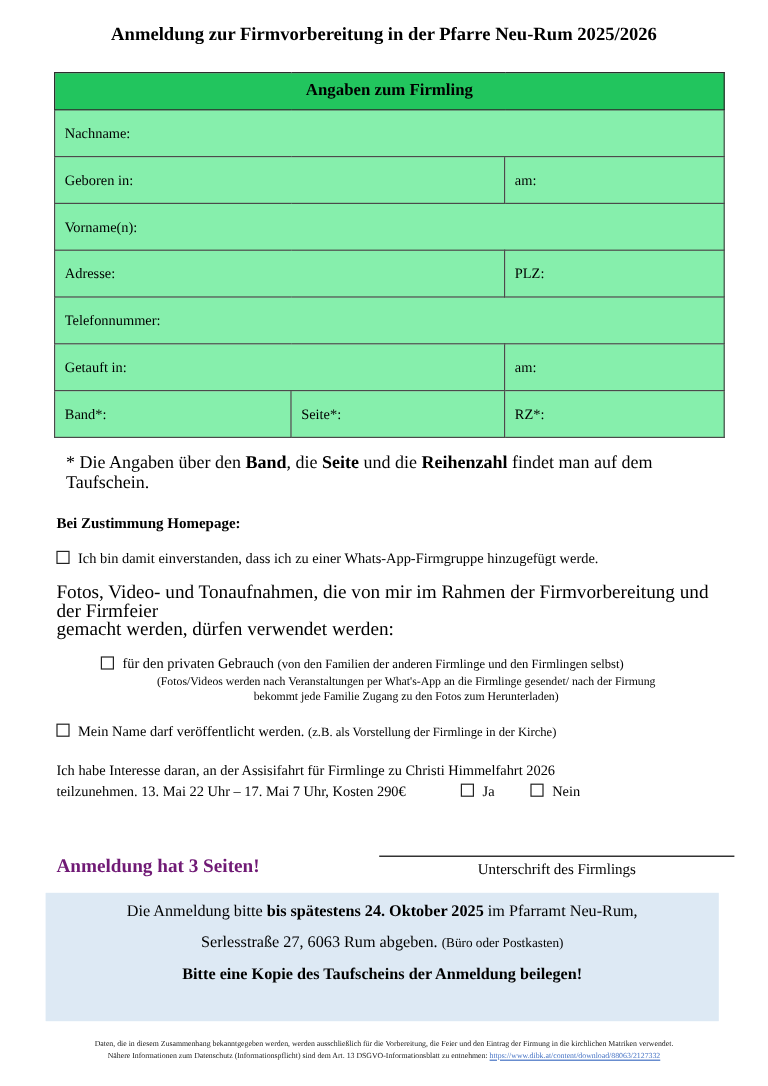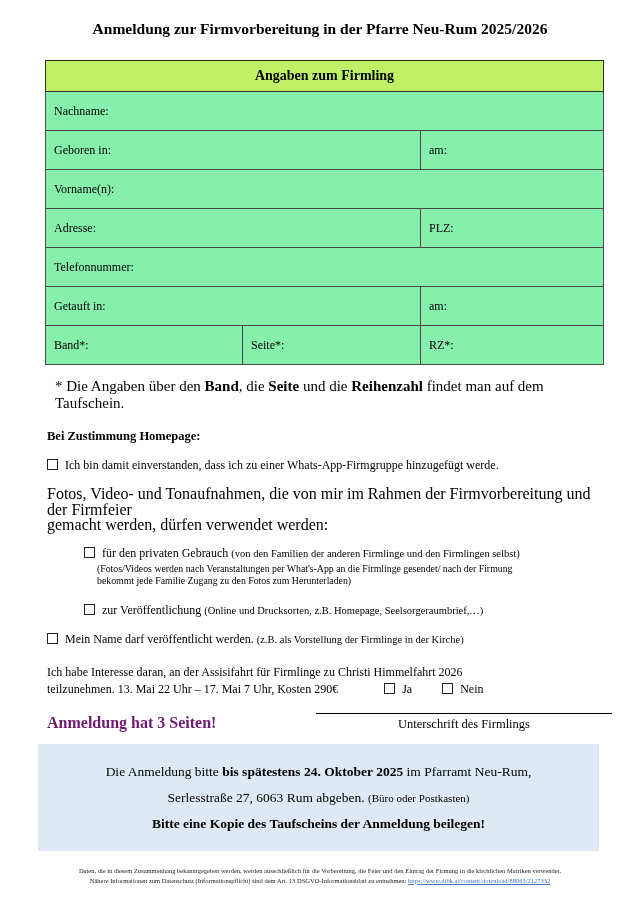--- a/index.html
+++ b/index.html
@@ -10,49 +10,49 @@
   }
   .title { padding-top:20px; text-align:center; font-size:15.5px; font-weight:bold; }
 
   .form-table { border-collapse:collapse; margin:22px 0 0 45px; table-layout:fixed; width:558px; }
   .form-table col.c1 { width:197px; } .form-table col.c2 { width:178px; } .form-table col.c3 { width:183px; }
   .form-table td {
     border:1px solid #4a4a4a; height:39px; vertical-align:middle;
     padding-left:8px; font-size:12px; background:#86efac;
   }
   .form-table td.header-cell {
-    background:#bef264; height:31px; text-align:center; font-weight:bold;
+    background:#22c55e; height:31px; text-align:center; font-weight:bold;
     font-size:14px; padding-left:0; border:1px solid #2e2e2e;
   }
 
   .footnote { margin:13px 35px 0 55px; font-size:15px; }
   .footnote b { font-weight:bold; }
 
   .section-heading { margin:17px 0 0 47px; font-size:12.5px; font-weight:bold; }
 
   .check-line { margin:14px 35px 0 47px; font-size:12px; white-space:nowrap; }
   .cb {
     display:inline-block; width:11px; height:11px; border:1.3px solid #222;
     background:#fff; margin-right:7px; vertical-align:-1px;
   }
   .para { margin:13px 35px 0 47px; font-size:16px; line-height:15.5px; }
   .sub-check { margin:13px 0 0 84px; font-size:12px; white-space:nowrap; }
   .sub-paren { font-size:10.5px; }
-  .sub-note { margin:2px 60px 0 97px; font-size:9.8px; line-height:12.8px; }
+  .sub-note { margin:2px 60px 0 97px; font-size:9.8px; line-height:12.8px;text-align:center; }
   .sub-note span { display:block; }
   .assisi { margin:17px 35px 0 47px; font-size:12px; line-height:17px; }
   .assisi .cb.ja { margin-left:46px; } .assisi .cb.nein { margin-left:30px; }
 
   .pages-note { position:absolute; left:47px; top:714px; font-size:16px; font-weight:bold; color:#701a75; }
   .sig-block { position:absolute; left:316px; top:713px; width:296px; border-top:1px solid #000; text-align:center; }
   .sig-label { padding-top:3px; font-size:12.5px; }
 
   .info-box {
     position:absolute; left:38px; top:744px; width:561px; height:107px;
-    background:#dde9f4; text-align:center; padding-top:15px;
+    background:#dde9f4; text-align:center; padding-top:2px;
     font-size:13.5px; line-height:25.5px;
   }
   .info-box .small { font-size:11px; }
   .info-box b { font-weight:bold; }
 
   .footer { position:absolute; left:0; top:866px; width:640px; text-align:center; font-size:6.5px; line-height:9.5px; color:#1a1a1a; }
   .footer .link { color:#4472c4; text-decoration:underline; cursor:pointer; }
 </style>
 </head>
 <body>
@@ -107,21 +107,20 @@
   <div class="check-line"><span class="cb"></span><span>Ich bin damit einverstanden, dass ich zu einer Whats-App-Firmgruppe hinzugefügt werde.</span></div>
 
   <div class="para"><span>Fotos, Video- und Tonaufnahmen, die von mir im Rahmen der Firmvorbereitung und der Firmfeier</span><br><span>gemacht werden, dürfen verwendet werden:</span></div>
 
   <div class="sub-check"><span class="cb"></span><span>für den privaten Gebrauch </span><span class="sub-paren">(von den Familien der anderen Firmlinge und den Firmlingen selbst)</span></div>
   <div class="sub-note">
       <span>(Fotos/Videos werden nach Veranstaltungen per What's-App an die Firmlinge gesendet/ nach der Firmung</span>
       <span>bekommt jede Familie Zugang zu den Fotos zum Herunterladen)</span>
     </div>
 
-  <div class="sub-check" style="margin-top:15px;"><span class="cb"></span><span>zur Veröffentlichung </span><span class="sub-paren">(Online und Drucksorten, z.B. Homepage, Seelsorgeraumbrief,…)</span></div>
 
   <div class="check-line"><span class="cb"></span><span>Mein Name darf veröffentlicht werden. </span><span class="sub-paren">(z.B. als Vorstellung der Firmlinge in der Kirche)</span></div>
 
   <div class="assisi">
     <div>Ich habe Interesse daran, an der Assisifahrt für Firmlinge zu Christi Himmelfahrt 2026</div>
     <div><span>teilzunehmen. 13. Mai 22 Uhr – 17. Mai 7 Uhr, Kosten 290€</span><span class="cb ja"></span><span>Ja</span><span class="cb nein"></span><span>Nein</span></div>
   </div>
 
   <div class="pages-note">Anmeldung hat 3 Seiten!</div>
 

